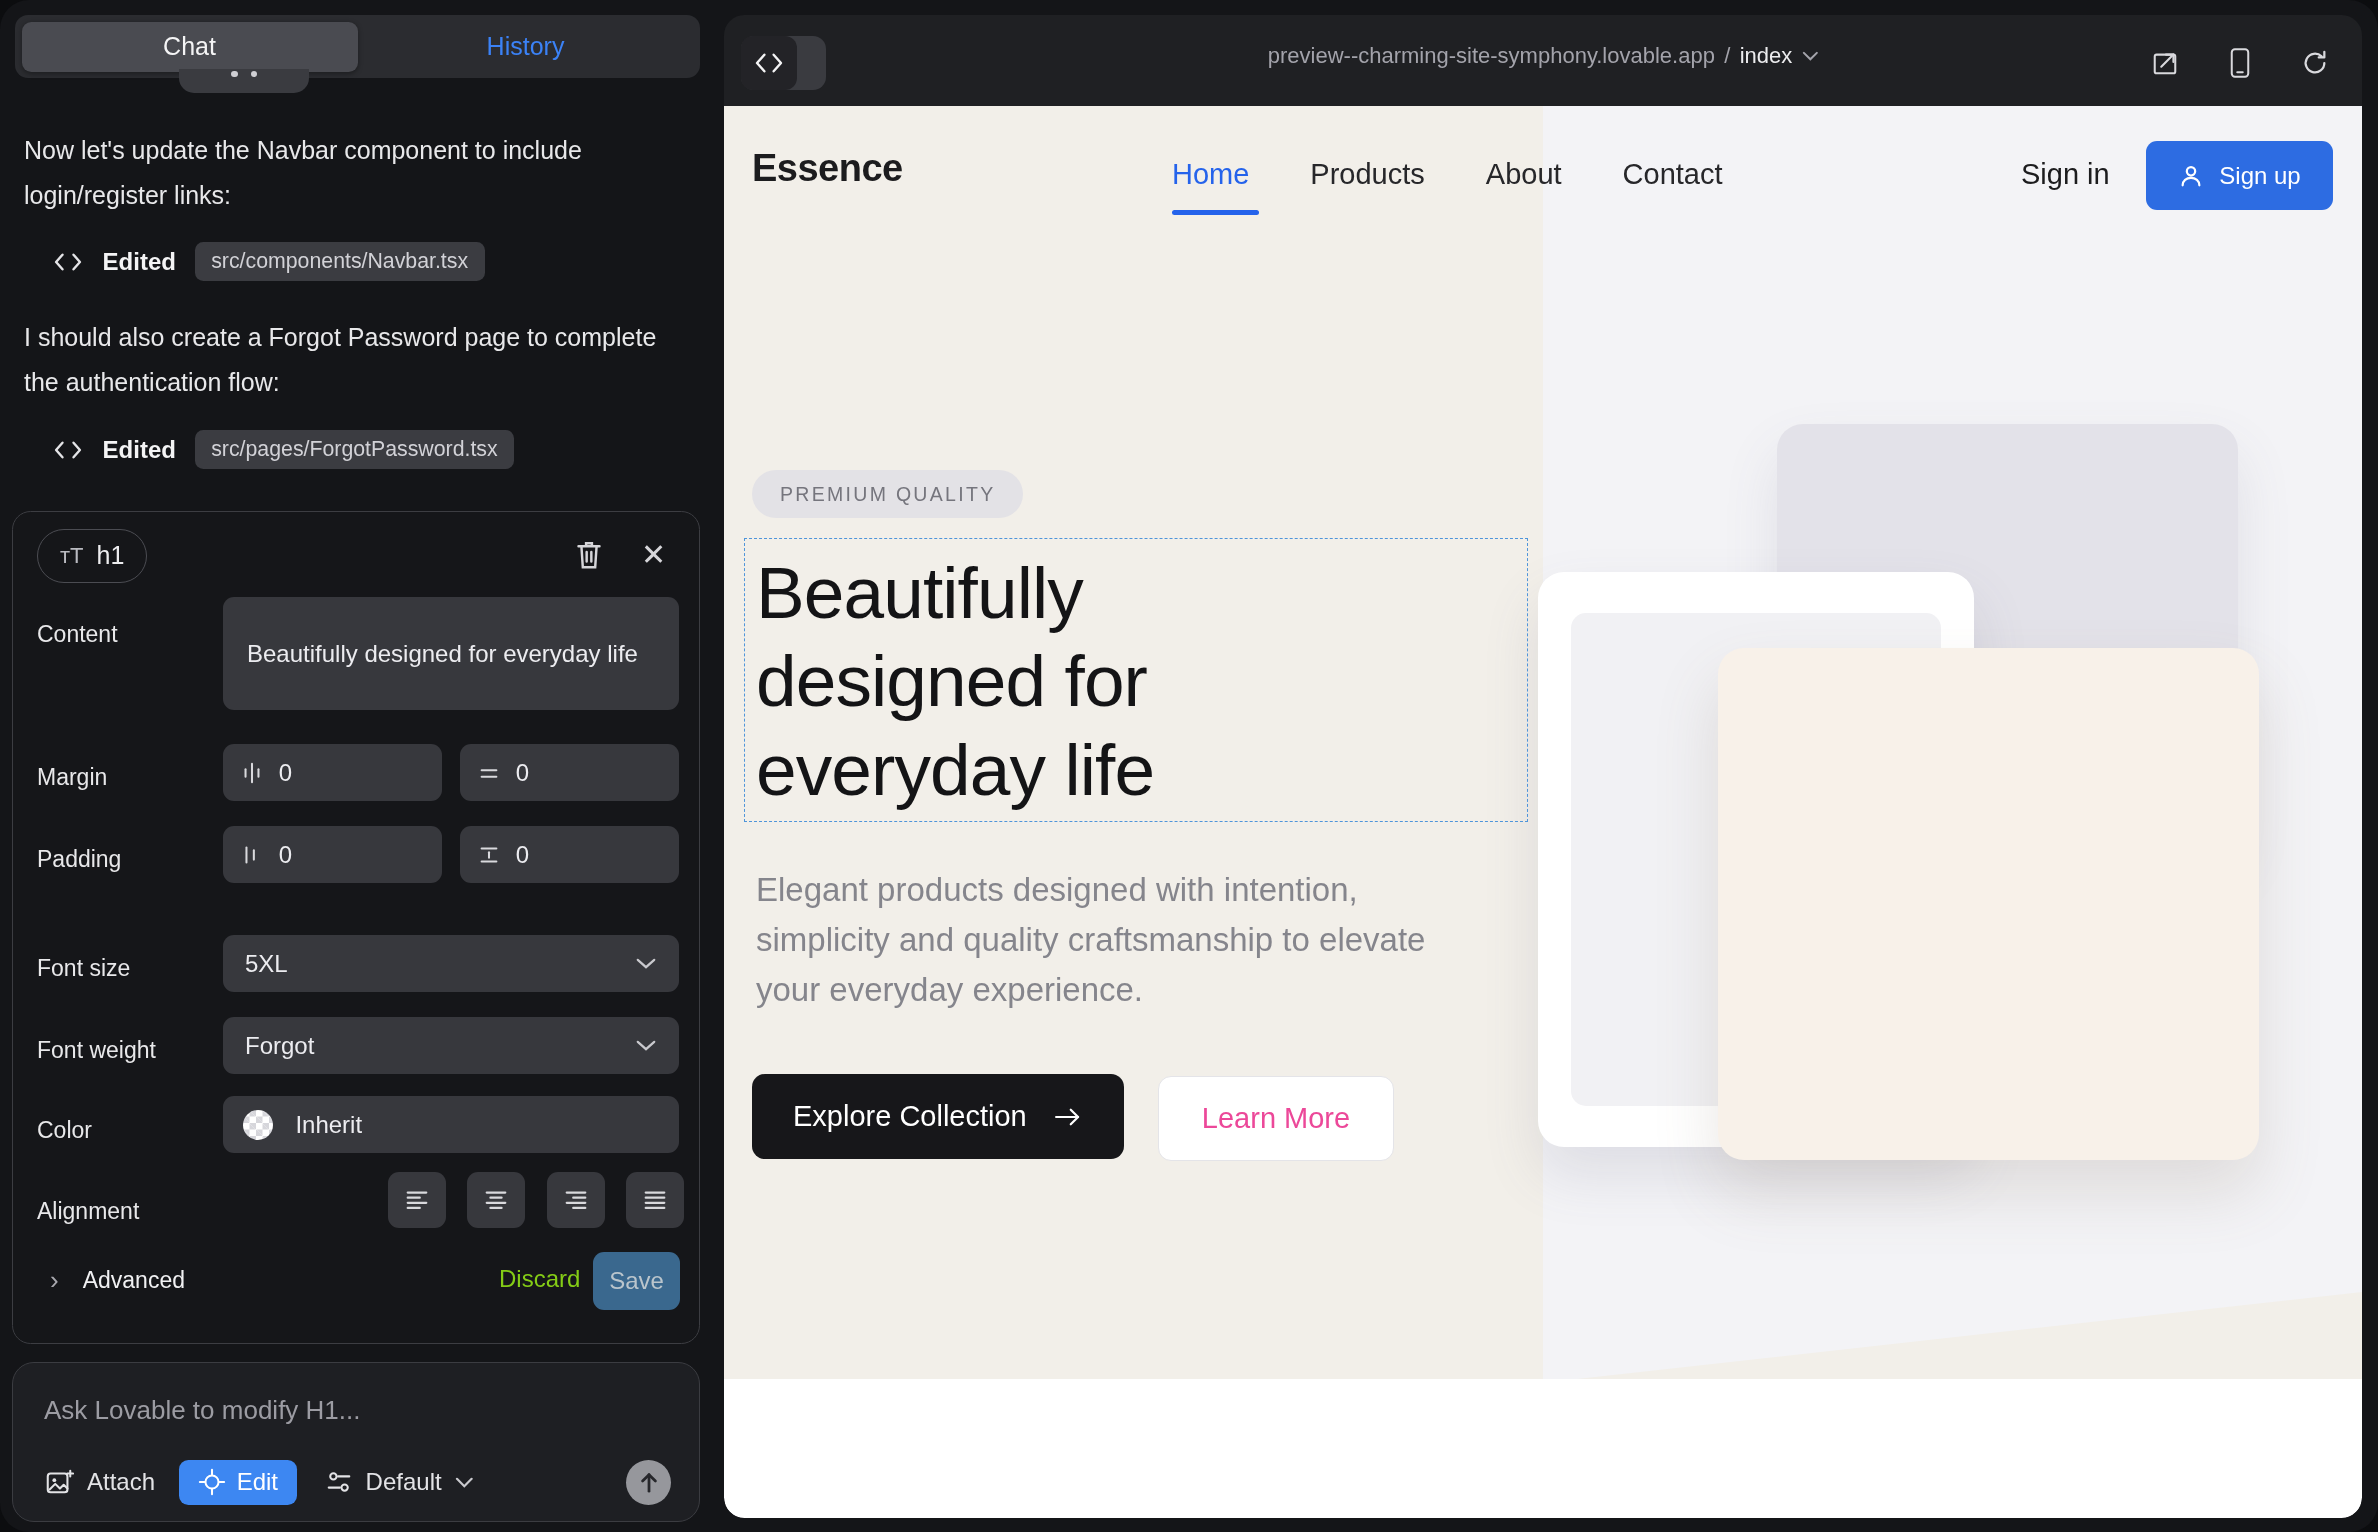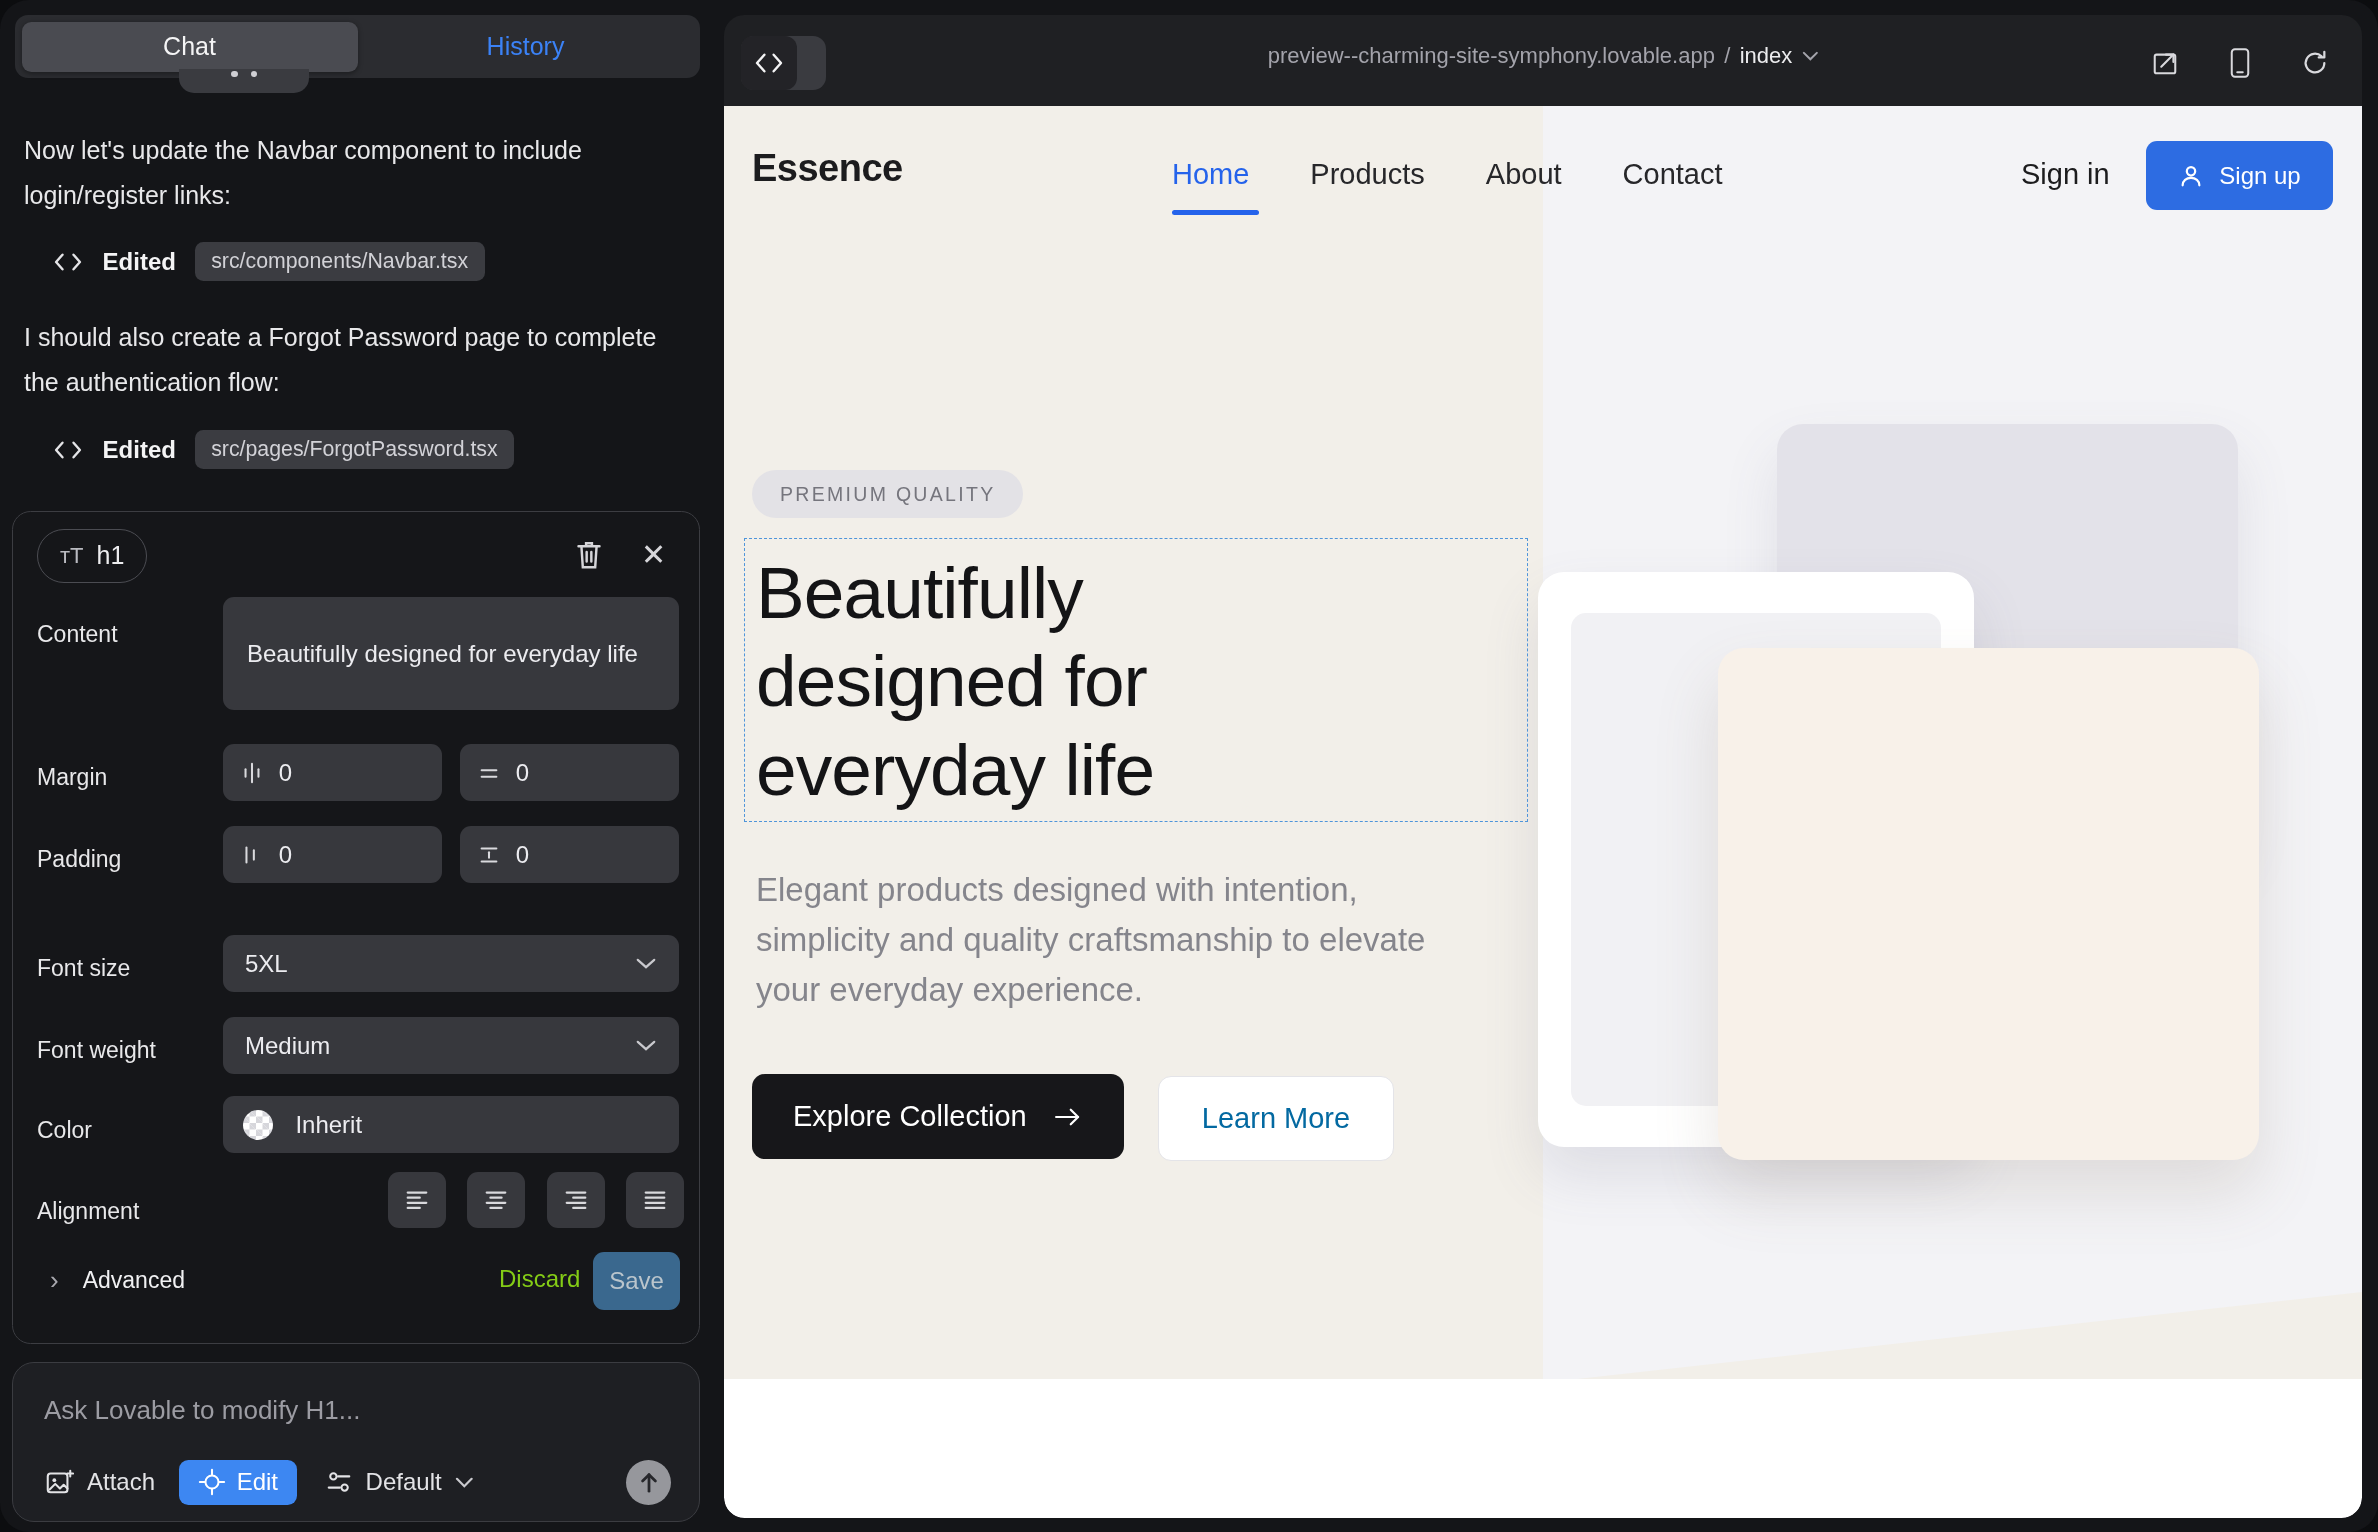--- a/index.html
+++ b/index.html
@@ -65,21 +65,21 @@
   .navlinks{left:448px;top:52px;display:flex;gap:61px;font-size:29px;color:#27272a;}
   .navlinks .active{color:#2563eb;}
   .nav-underline{left:448px;top:104px;width:87px;height:4.6px;background:#2563eb;border-radius:2.8px;}
   .signin{left:1297px;top:52px;font-size:29px;color:#1c1c1e;}
   .signup{left:1422px;top:35px;width:187px;height:69px;background:#2d6ce2;border-radius:11px;display:flex;align-items:center;justify-content:center;gap:15px;color:#fff;font-size:24px;font-weight:500;}
   .badge{left:28px;top:364px;height:48px;padding:0 28px;border-radius:24px;background:#e3e2e6;display:flex;align-items:center;font-size:19.5px;letter-spacing:2.3px;color:#75757d;font-weight:500;}
   .selection{left:20.4px;top:432px;width:784px;height:284px;border:1.9px dashed #4f95da;}
   .hero-h1{left:32px;top:443px;width:538px;font-size:73px;line-height:1.21;font-weight:500;color:#141416;letter-spacing:-0.9px;}
   .hero-p{left:32px;top:759px;width:742px;font-size:33px;line-height:1.52;color:#85858c;}
   .cta1{left:28px;top:968px;height:85px;padding:0 41px;border-radius:13px;background:#17171a;display:flex;align-items:center;gap:26px;color:#fff;font-size:29px;}
-  .cta2{left:434px;top:970px;width:236px;height:85px;background:#fff;border:1.9px solid #e4e4e8;border-radius:13px;display:flex;align-items:center;justify-content:center;color:#0369a1;font-size:29px;}
+  .cta2{left:434px;top:970px;width:236px;height:85px;background:#fff;border:1.9px solid #e4e4e8;border-radius:13px;display:flex;align-items:center;justify-content:center;color:#ec4899;font-size:29px;}
   .card{border-radius:26px;}
   .card-lav{left:1053px;top:318px;width:461px;height:425px;background:#e3e2e9;box-shadow:0 28px 56px rgba(90,90,120,.12);}
   .card-white{left:814px;top:466px;width:436px;height:575px;background:#ffffff;box-shadow:0 28px 56px rgba(90,90,120,.14);}
   .card-white .inner{position:absolute;left:33px;top:41px;right:33px;bottom:41px;background:#f1f1f4;border-radius:15px;}
   .card-cream{left:994px;top:542px;width:541px;height:512px;background:#f8f1e9;box-shadow:0 33px 65px rgba(120,100,80,.16);}
 </style>
 </head>
 <body>
 
 <div class="stage">
@@ -184,21 +184,21 @@
         <span>5XL</span>
         <span>
           <svg width="22" height="13" viewBox="0 0 24 14" fill="none" stroke="#c9c9ce" stroke-width="2.4" stroke-linecap="round">
               <polyline points="3,3 12,11 21,3"></polyline>
             </svg>
         </span>
       </div>
 
       <div class="abs flabel" style="left:24px;top:525px;">Font weight</div>
       <div class="abs field selfield" style="left:210px;top:505px;width:456px;">
-        <span>Medium</span>
+        <span>Forgot</span>
         <span>
           <svg width="22" height="13" viewBox="0 0 24 14" fill="none" stroke="#c9c9ce" stroke-width="2.4" stroke-linecap="round">
               <polyline points="3,3 12,11 21,3"></polyline>
             </svg>
         </span>
       </div>
 
       <div class="abs flabel" style="left:24px;top:605px;">Color</div>
       <div class="abs field" style="left:210px;top:584px;width:456px;height:57px;padding:0 20.4px;gap:22px;">
         <span class="swatch"></span>

